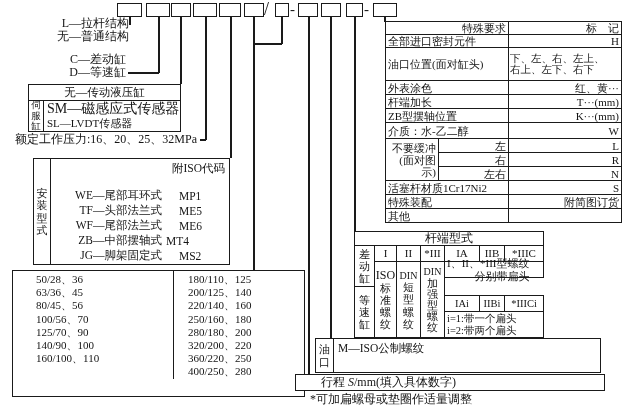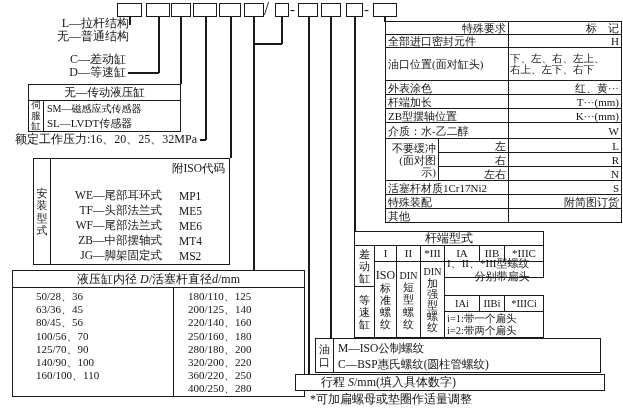--- a/index.html
+++ b/index.html
@@ -59,21 +59,21 @@
   <div class="t" style="left:45px;top:66px;width:81px;text-align:right">D—等速缸</div>
   <div class="t" style="left:15px;top:133px">额定工作压力:16、20、25、32MPa</div>
 
   <div class="obox" style="left:28px;top:84px;width:153px;height:48px">
     <div style="height:15px;border-bottom:1.2px solid #1a1a1a;text-align:center;font-size:11.5px;line-height:14px">无—传动液压缸</div>
     <div class="rowflex" style="height:30px">
       <div style="width:14px;height:30px;border-right:1.2px solid #1a1a1a;font-size:9.5px;display:flex;align-items:center">
           <span class="vstack">伺服缸</span>
         </div>
       <div style="flex:1">
-        <div style="font-size:10px;line-height:15px;padding-left:3px">SM—磁感应式传感器</div>
+        <div style="font-size:14px;line-height:15px;padding-left:3px">SM—磁感应式传感器</div>
         <div style="font-size:11px;line-height:15px;padding-left:3px">SL—LVDT传感器</div>
       </div>
     </div>
   </div>
 
   <div class="obox" style="left:33px;top:158px;width:197px;height:107px">
     <div style="position:absolute;left:0;top:0;bottom:0;width:16px;border-right:1.2px solid #1a1a1a;display:flex;align-items:center;font-size:11px">
         <span class="vstack">安装型式</span>
       </div>
     <div class="t" style="right:4px;top:3px;font-size:11.5px">附ISO代码</div>
@@ -85,33 +85,30 @@
       <div class="rowflex" style="height:15px;font-size:11.5px">
         <span style="width:110px;text-align:right">TF—头部法兰式</span>
         <span style="margin-left:17px">ME5</span>
         </div>
       <div class="rowflex" style="height:15px;font-size:11.5px">
         <span style="width:110px;text-align:right">WF—尾部法兰式</span>
         <span style="margin-left:17px">ME6</span>
         </div>
       <div class="rowflex" style="height:15px;font-size:11.5px">
         <span style="width:110px;text-align:right">ZB—中部摆轴式</span>
-        <span style="margin-left:17px">MT4</span>
+        <span style="margin-left:4px">MT4</span>
         </div>
       <div class="rowflex" style="height:15px;font-size:11.5px">
         <span style="width:110px;text-align:right">JG—脚架固定式</span>
         <span style="margin-left:17px">MS2</span>
         </div>
     </div>
   </div>
 
   <div class="obox" style="left:12px;top:270px;width:293px;height:127px">
-    <div style="height:16px;border-bottom:1.2px solid #1a1a1a;text-align:center;font-size:12px;line-height:16px">
-      <span>液压缸内径 </span><i>D</i><span>/活塞杆直径</span><i>d</i><span>/mm</span>
-    </div>
     <div class="rowflex" style="align-items:stretch;height:108px">
       <div style="width:137px;padding:2px 0 0 23px;font-size:11px;line-height:13.2px">
         <div>50/28、36</div>
         <div>63/36、45</div>
         <div>80/45、56</div>
         <div>100/56、70</div>
         <div>125/70、90</div>
         <div>140/90、100</div>
         <div>160/100、110</div>
       </div>
@@ -240,21 +237,20 @@
         <div>i=2:带两个扁头</div>
       </div>
     </div>
 
   <div class="obox" style="left:315px;top:338px;width:286px;height:35px">
     <div style="position:absolute;left:0;top:0;bottom:0;width:17px;border-right:1.2px solid #1a1a1a;display:flex;align-items:center;font-size:11px">
         <span class="vstack">油口</span>
       </div>
     <div style="position:absolute;left:22px;top:1px;font-size:11.5px;line-height:16px">
       <div>M—ISO公制螺纹</div>
-      <div>C—BSP惠氏螺纹(圆柱管螺纹)</div>
     </div>
   </div>
 
   <div class="obox" style="left:295px;top:374px;width:310px;height:17px">
     <div style="padding-left:25px;font-size:12px;line-height:15px">
       <span>行程 </span><i>S</i><span>/mm(填入具体数字)</span>
     </div>
   </div>
 
   <div class="t" style="left:310px;top:393px;font-size:12px">*可加扁螺母或垫圈作适量调整</div>

